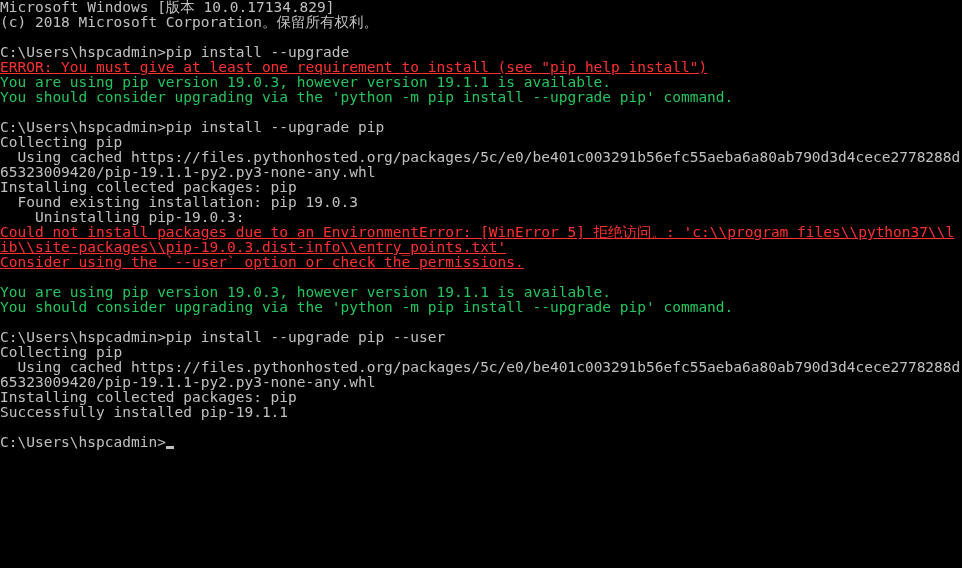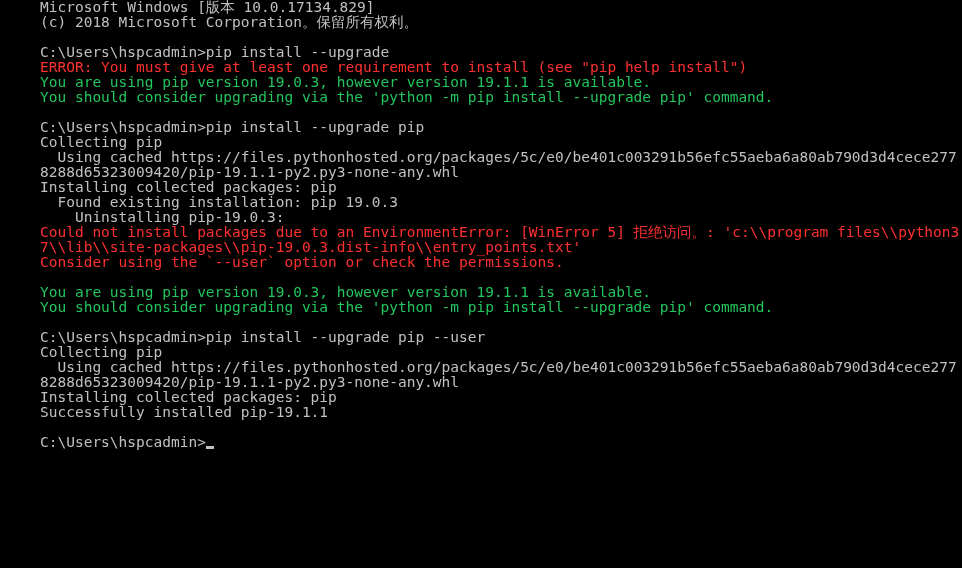--- a/index.html
+++ b/index.html
@@ -14,24 +14,23 @@
     font-family: "NSimSun", "SimSun", "Consolas", monospace;
     font-size: 14.5px;
     line-height: 15px;
     white-space: pre-wrap;
     word-break: break-all;
     color: #c0c0c0;
     padding: 0;
   }
   .line {
     min-height: 15px;
-    margin-left: 40px;
   }
   .white { color: #c0c0c0; }
-  .red { color: #ff3030; }
+  .red { color: #ff3030; text-decoration: underline; }
   .yellow { color: #22c55e; }
   .cursor {
     display: inline-block;
     width: 8px;
     height: 3px;
     background: #c0c0c0;
     vertical-align: baseline;
     position: relative;
     top: 2px;
   }

